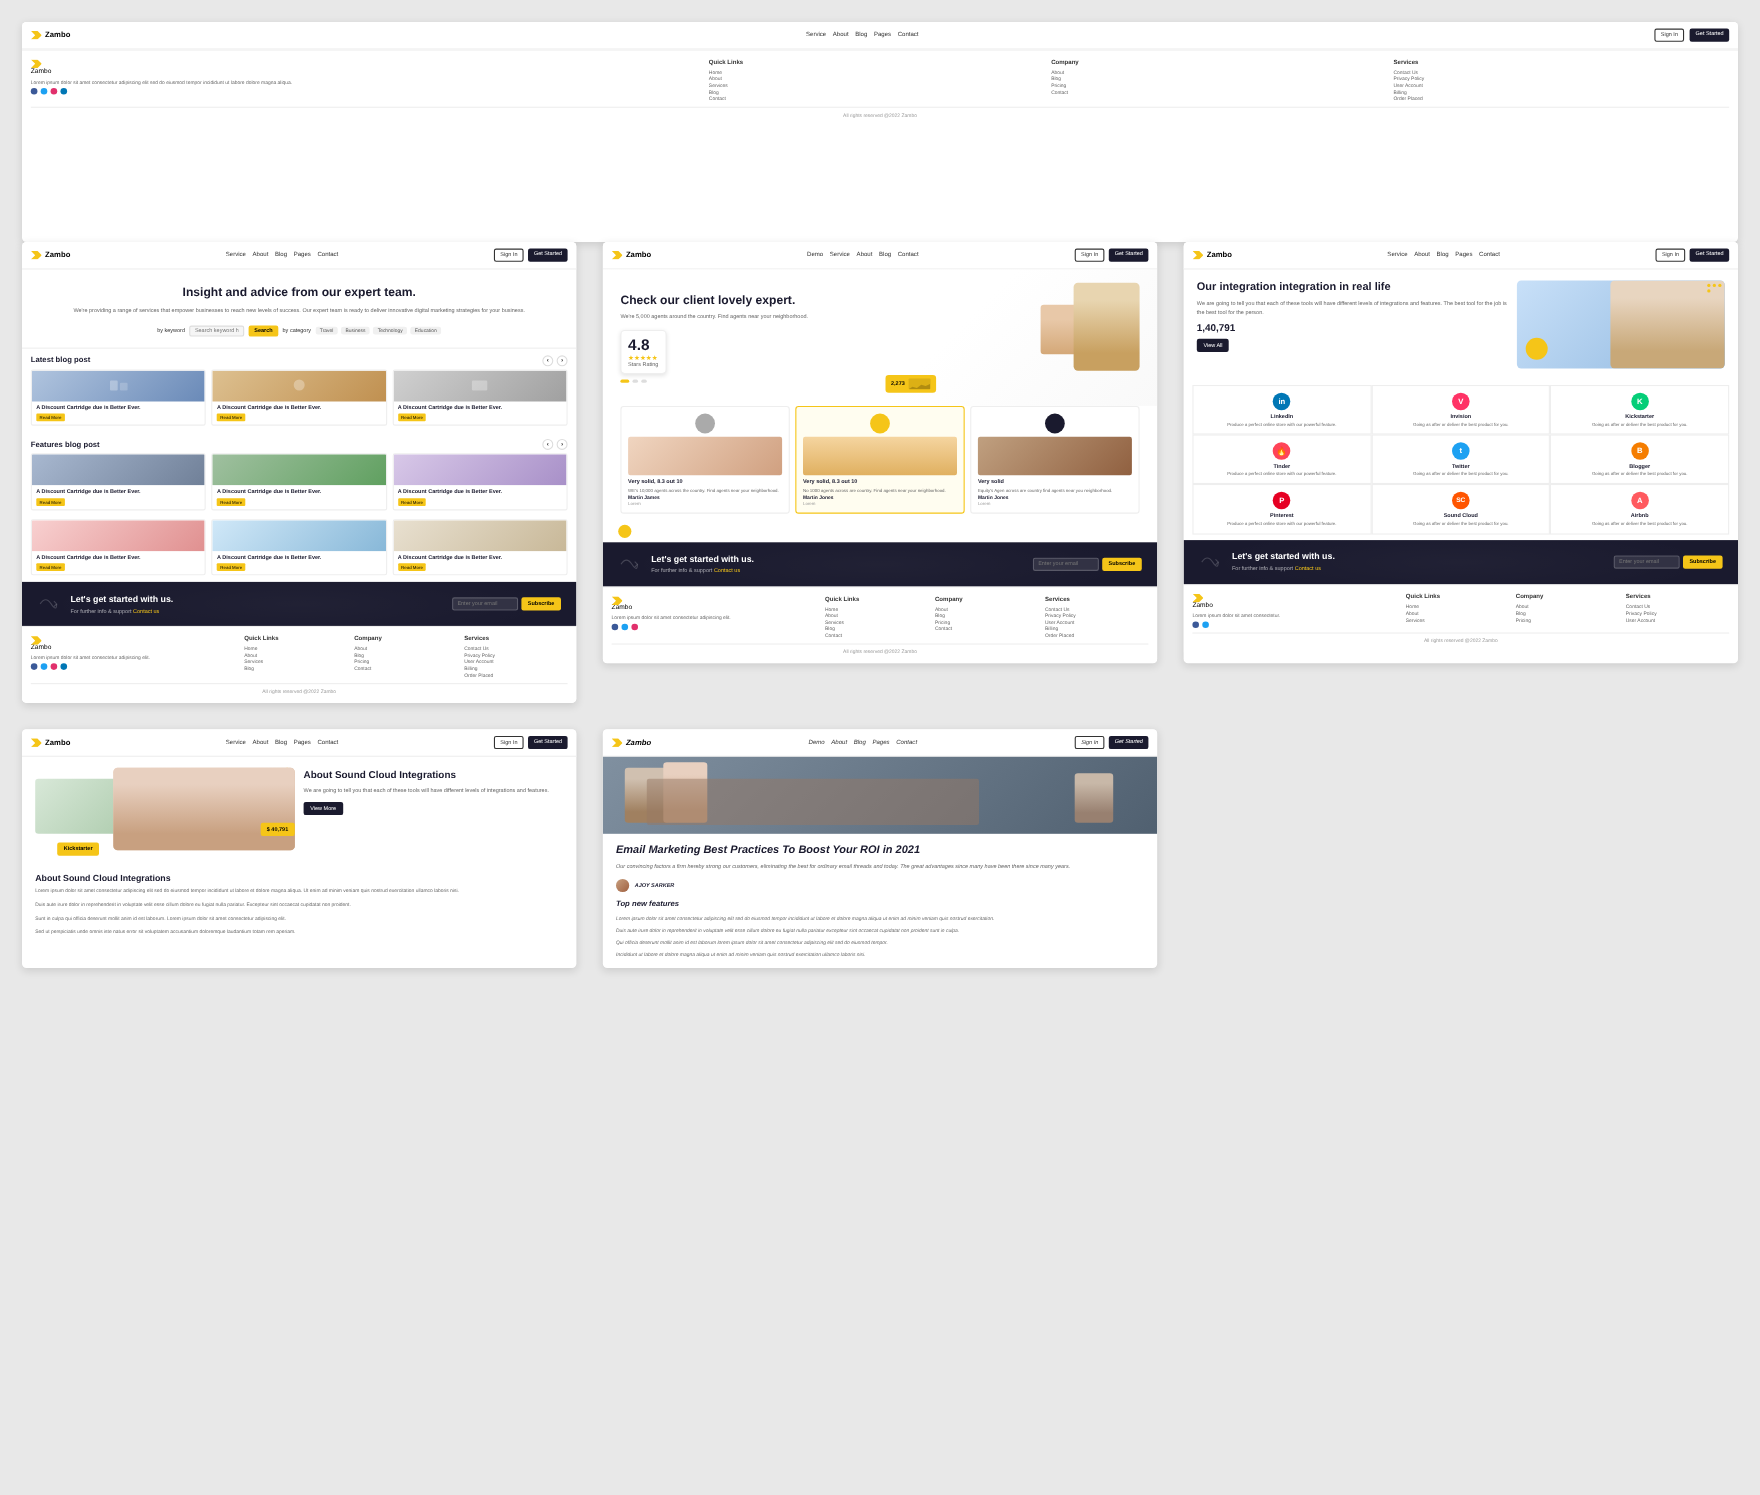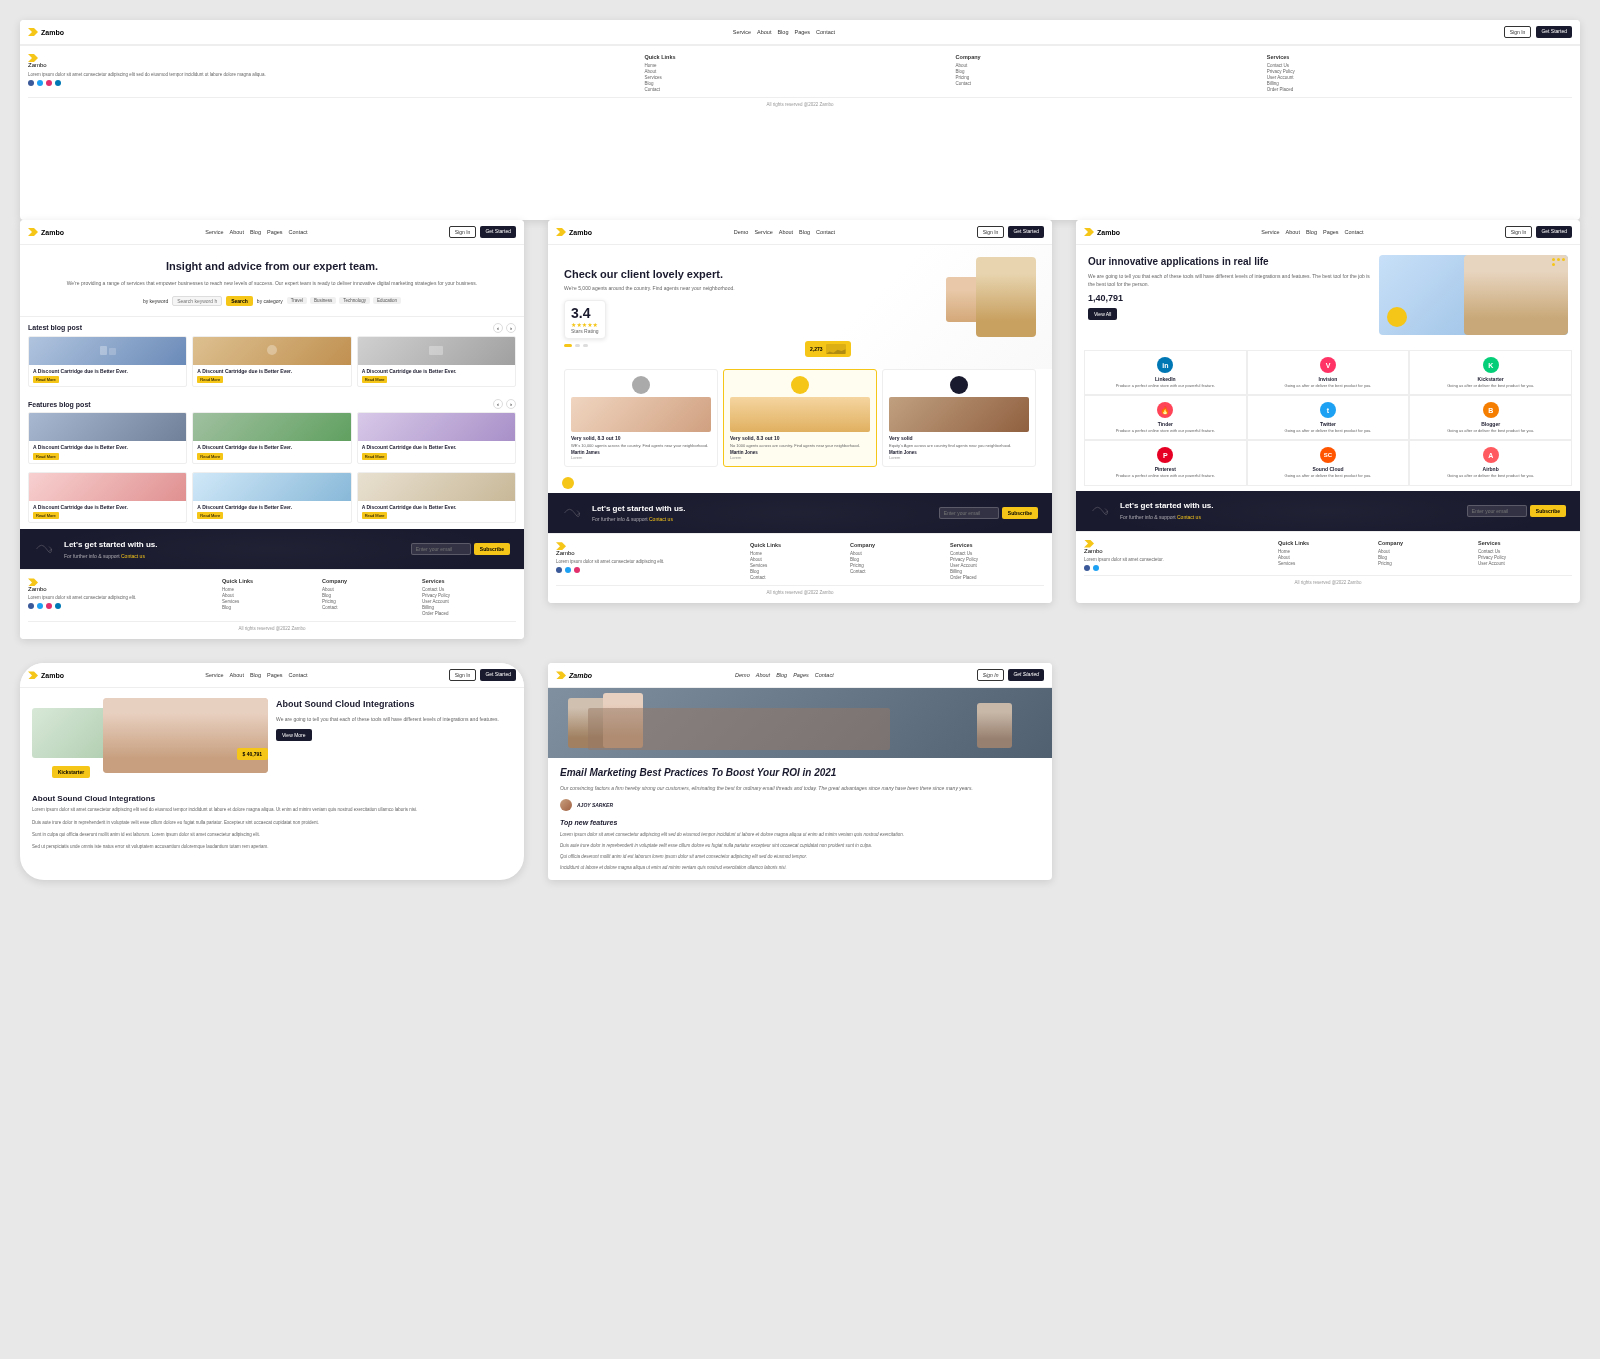--- a/index.html
+++ b/index.html
@@ -571,21 +571,21 @@
     }
     .int-desc {
       font-size: 4px;
       color: #666;
       line-height: 1.3;
     }
 
     
 
     
-    .page4 { grid-column: 1; grid-row: 3; border-radius: 24px; }
+    .page4 { grid-column: 1; grid-row: 3; }
     .page4-hero {
       padding: 10px 12px;
       display: grid;
       grid-template-columns: 1fr 1fr;
       gap: 8px;
     }
     .page4-images {
       position: relative;
       height: 80px;
     }
@@ -1045,21 +1045,21 @@
         <span class="nav-btn">Get Started</span>
       </div>
     </div>
 
     <div class="page2-hero">
       <div class="page2-left">
         <h2>Check our client lovely expert.</h2>
         <p>We're 5,000 agents around the country. Find agents near your neighborhood.</p>
         <div class="rating-badge">
           <div>
-            <div class="rating-num">3.4</div>
+            <div class="rating-num">4.8</div>
             <div class="stars">★★★★★</div>
             <div class="rating-text">Stars Rating</div>
           </div>
         </div>
         
         <div style="display:flex;gap:3px;margin-top:5px;">
           <div style="width:8px;height:3px;background:#f5c518;border-radius:2px;"></div>
           <div style="width:5px;height:3px;background:#ddd;border-radius:2px;"></div>
           <div style="width:5px;height:3px;background:#ddd;border-radius:2px;"></div>
         </div>
@@ -1178,21 +1178,21 @@
         <span>Contact</span>
       </div>
       <div style="display:flex;gap:4px;">
         <span class="nav-btn-outline">Sign In</span>
         <span class="nav-btn">Get Started</span>
       </div>
     </div>
 
     <div class="page3-hero">
       <div class="page3-left">
-        <h2>Our innovative applications in real life</h2>
+        <h2>Our integration integration in real life</h2>
         <p>We are going to tell you that each of these tools will have different levels of integrations and features. The best tool for the job is the best tool for the person.</p>
         <div style="margin-bottom:5px;">
           <span class="stat-num">1,40,791</span>
         </div>
         <div class="hero-btn">View All</div>
       </div>
       <div class="page3-right">
         <div class="page3-img-stack">
           <div class="img-bg">
 

